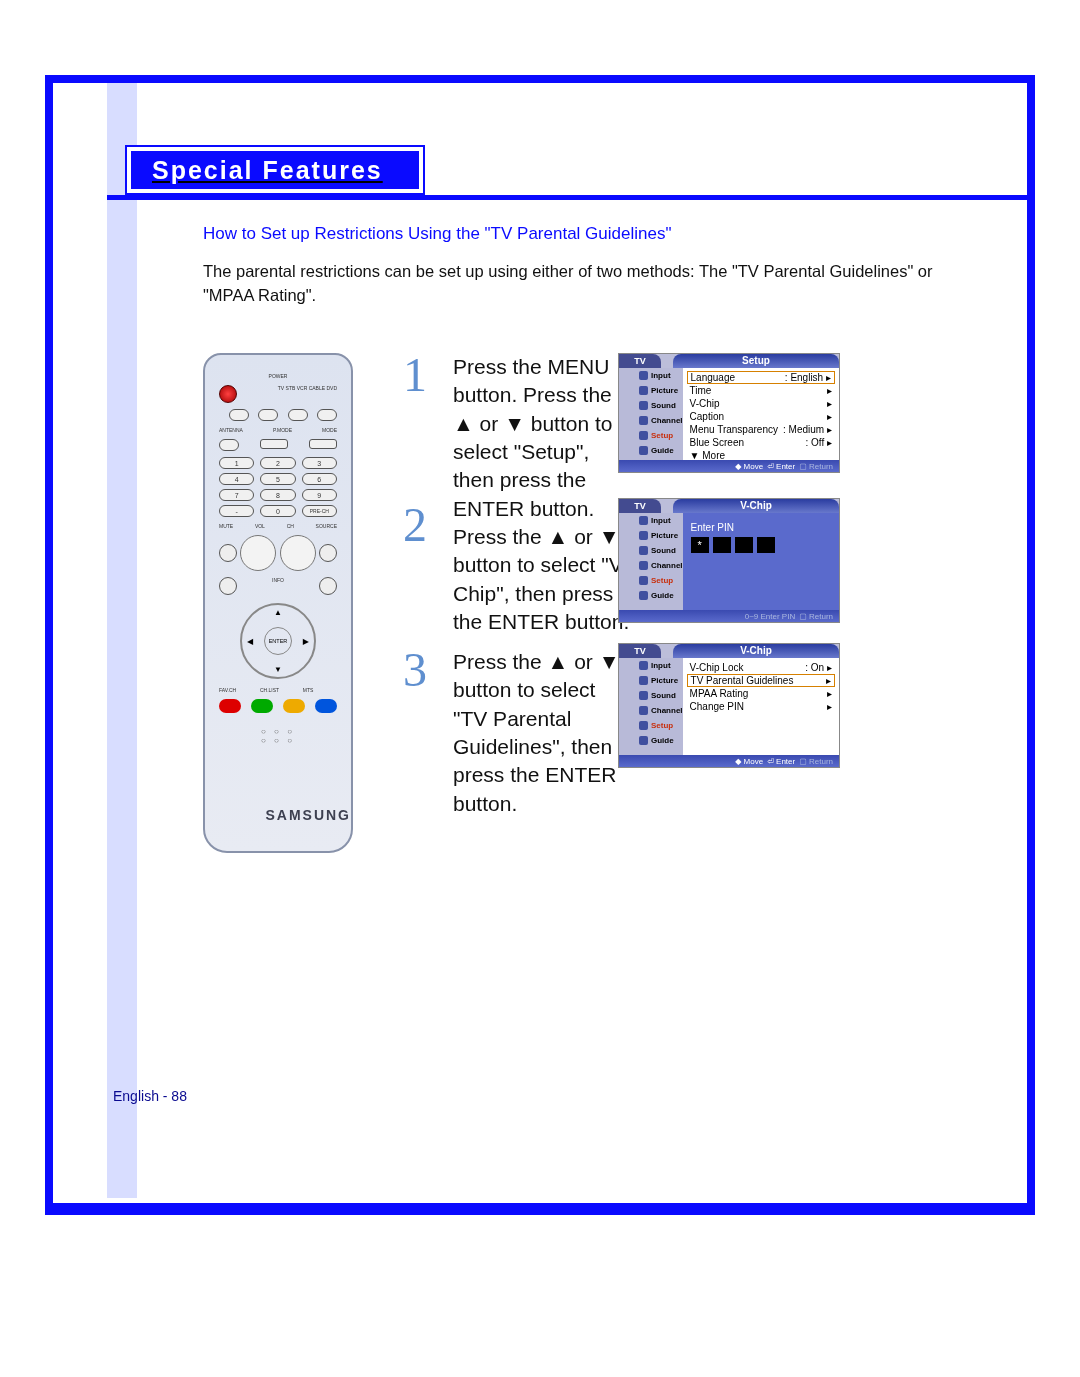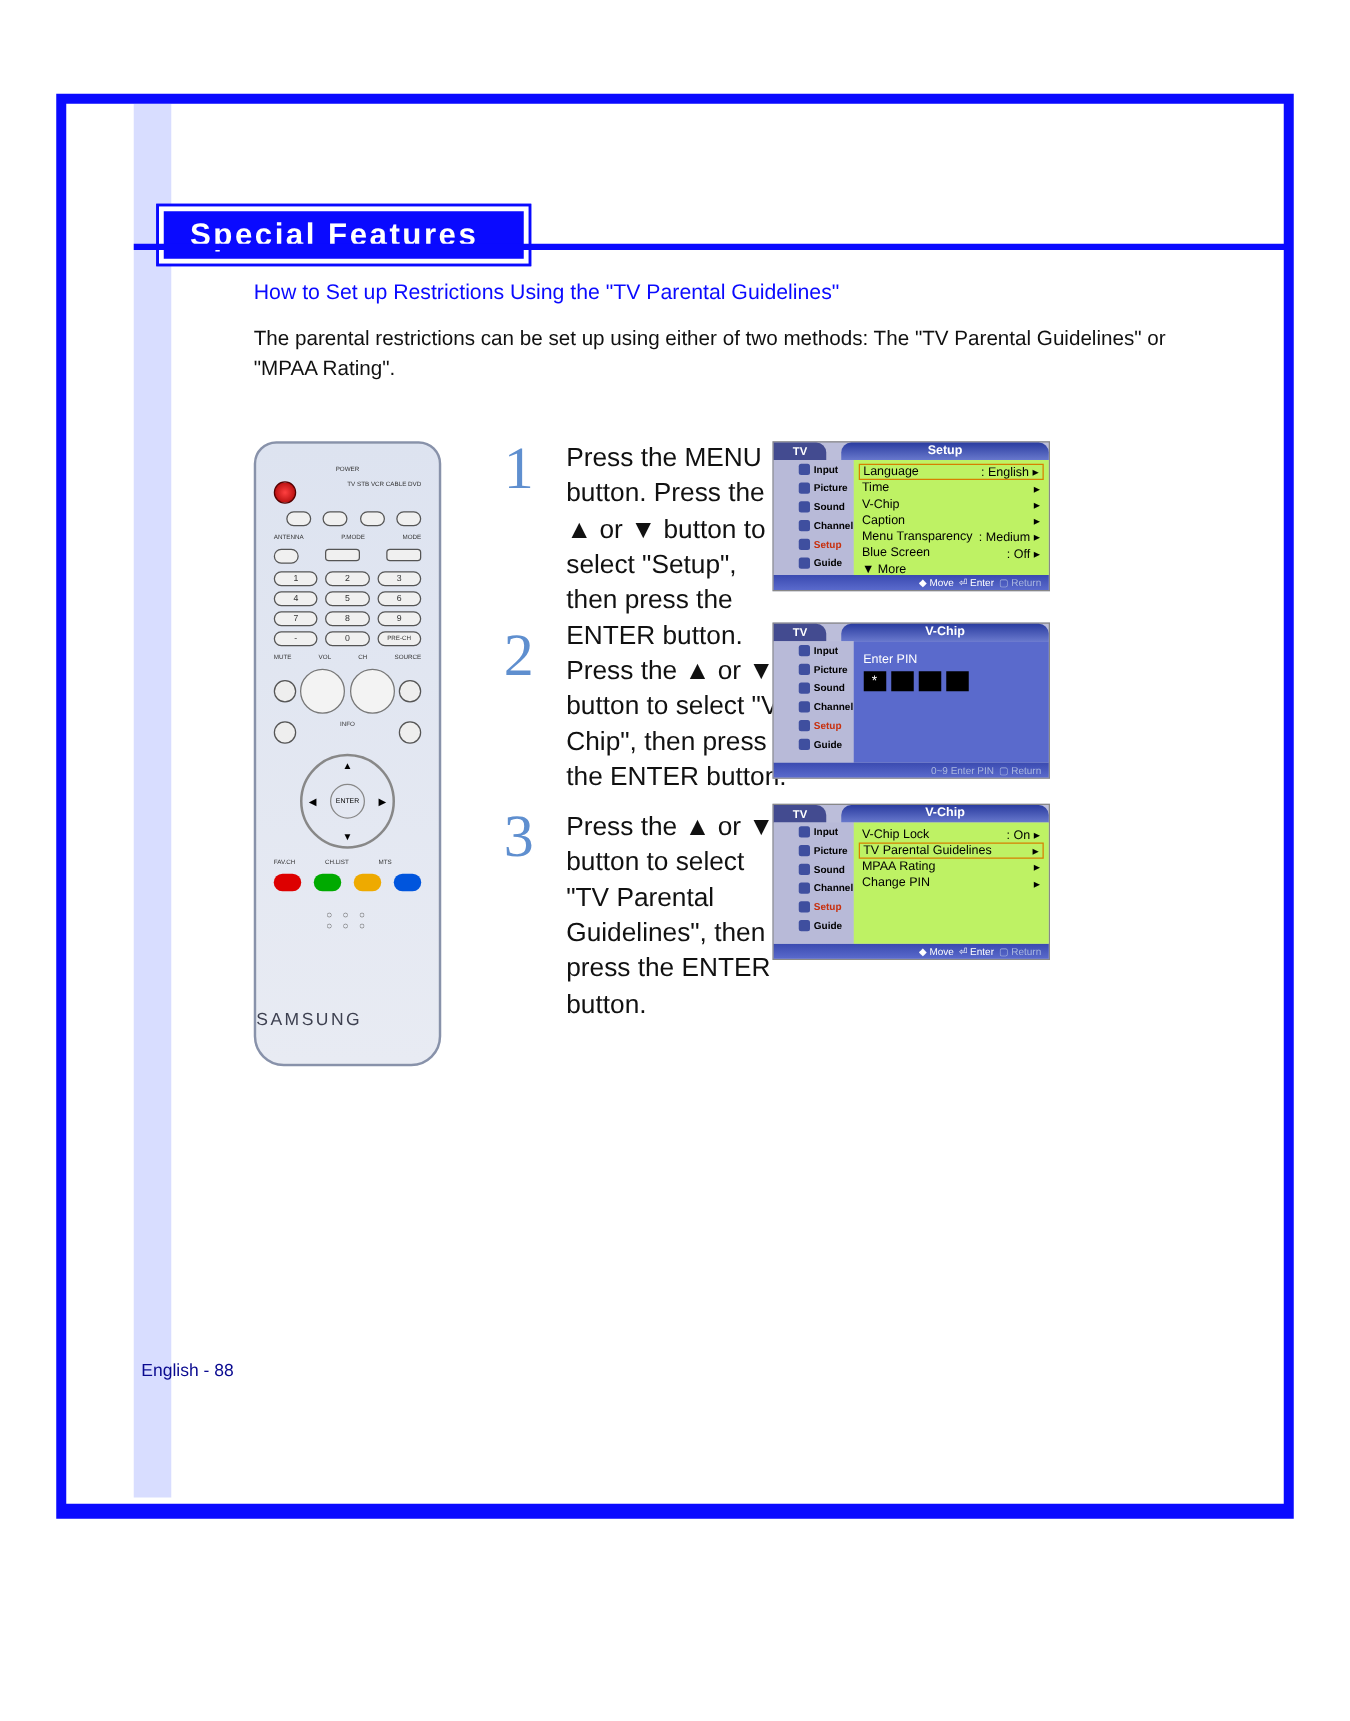--- a/index.html
+++ b/index.html
@@ -1,25 +1,25 @@
 <!DOCTYPE html>
 <html><head>
 <meta charset="utf-8">
 <style>
   * { margin: 0; padding: 0; box-sizing: border-box; }
   body { font-family: Arial, Helvetica, sans-serif; background: #fff; width: 1080px; height: 1377px; position: relative; }
   .page-outer { position: absolute; left: 45px; top: 75px; width: 990px; height: 1140px; border: 8px solid #0a0aff; border-bottom: 12px solid #0a0aff; }
   .left-gutter { position: absolute; left: 107px; top: 83px; width: 30px; height: 1115px; background: rgba(100,120,255,0.25); }
-  .title-block { position: absolute; left: 125px; top: 163px; width: 300px; height: 50px; background: #0a0aff; border: 2px solid #0a0aff; box-shadow: inset 0 0 0 4px #fff; display: flex; align-items: center; text-decoration: underline; }
+  .title-block { position: absolute; left: 125px; top: 145px; width: 300px; height: 50px; background: #0a0aff; border: 2px solid #0a0aff; box-shadow: inset 0 0 0 4px #fff; display: flex; align-items: center; text-decoration: underline; }
   .title-text { color: #fff; font-weight: bold; font-size: 25px; letter-spacing: 2px; margin-left: 25px; }
   .title-underline { position: absolute; left: 107px; top: 195px; width: 923px; height: 5px; background: #0a0aff; }
   .subheading { position: absolute; left: 203px; top: 224px; color: #0a0aff; font-weight: normal; font-size: 17px; }
   .intro-text { position: absolute; left: 203px; top: 260px; width: 773px; font-size: 16.5px; line-height: 1.45; color: #111; }
   .remote-area { position: absolute; left: 203px; top: 353px; width: 150px; height: 500px; border: 2px solid #8892aa; background: linear-gradient(#dde3f0,#e8ebf3); border-radius: 18px 18px 24px 24px; }
-  .remote-brand { position: absolute; left: 0; right: 0; bottom: 28px; text-align: left; letter-spacing: 2px; font-weight: normal; color: #3d4050; font-size: 14px; }
+  .remote-brand { position: absolute; left: 0; right: 0; bottom: 28px; text-align: right; letter-spacing: 2px; font-weight: bold; color: #3d4050; font-size: 14px; }
   .remote-inner { position: absolute; left: 14px; right: 14px; top: 18px; bottom: 90px; }
   .rmt-row { display: flex; justify-content: space-between; margin-bottom: 6px; }
   .btn-o { width: 20px; height: 12px; border: 1.5px solid #555; border-radius: 7px; background: #f0f0f0; }
   .btn-sq { width: 28px; height: 10px; border: 1.5px solid #555; border-radius: 3px; background: #f0f0f0; }
   .btn-r { width: 18px; height: 18px; border-radius: 50%; background: radial-gradient(#ff4040,#a00000); border: 1px solid #500; }
   .btn-c { width: 22px; height: 22px; border-radius: 50%; border: 1.5px solid #555; background: #eee; }
   .nav-ring { width: 76px; height: 76px; border: 2px solid #888; border-radius: 50%; margin: 8px auto; position: relative; display: flex; align-items: center; justify-content: center; }
   .nav-ring .enter { width: 28px; height: 28px; border: 1.5px solid #888; border-radius: 50%; font-size: 5.5px; display: flex; align-items: center; justify-content: center; }
   .big-c { width: 36px; height: 36px; border: 1.5px solid #777; border-radius: 50%; background: #f3f3f3; }
   .numpad { display: grid; grid-template-columns: repeat(3,1fr); gap: 4px 6px; margin-bottom: 6px; }
@@ -41,21 +41,21 @@
   .osd2 { left: 618px; top: 498px; height: 125px; }
   .osd3 { left: 618px; top: 643px; height: 125px; }
   .osd-top { display: flex; height: 14px; }
   .osd-top-l { background: #434b90; color: #fff; flex: 0 0 42px; text-align: center; font-weight: bold; font-size: 9px; line-height: 14px; border-radius: 0 8px 0 0; }
   .osd-top-r { background: linear-gradient(#2a3ca0,#6878cc); color: #fff; flex: 1; text-align: center; font-weight: bold; font-size: 10px; line-height: 14px; margin-left: 12px; border-radius: 8px 8px 0 0; }
   .osd-body { display: flex; height: calc(100% - 26px); }
   .osd-side { flex: 0 0 42px; background: #b8bad8; }
   .osd-side-item { height: 15px; line-height: 15px; color: #000; font-weight: bold; font-size: 8px; padding-left: 20px; display:flex; align-items:center; }
   .osd-side-item.active { color: #c8300e; }
   .osd-side-item .ico { width: 9px; height: 9px; background: #3f4f9f; margin-right: 3px; border-radius: 2px; flex-shrink:0;}
-  .osd-main { flex: 1; background: #bef264; padding: 3px 4px; }
+  .osd-main { flex: 1; background: #ffffff; padding: 3px 4px; }
   .osd-row { display: flex; justify-content: space-between; height: 13px; align-items: center; padding: 0 3px; }
   .osd-row.sel { border: 1px solid #d68000; }
   .osd-arrow { font-size: 10px; }
   .osd-foot { height: 12px; background: linear-gradient(#3a4ab0,#5a6acc); color: #fff; font-size: 8px; display: flex; justify-content: flex-end; align-items: center; padding: 0 6px; gap: 4px; }
   .pin-label { color: #fff; font-size: 10px; margin: 6px 0 4px 4px; }
   .pin-boxes { display: flex; gap: 4px; margin-left: 4px; }
   .pin-box { width: 18px; height: 16px; background: #000; color: #fff; text-align: center; font-size: 11px; line-height: 16px; }
 
   .footer-text { position: absolute; left: 113px; top: 1088px; font-size: 14px; color: #0a0a90; }
 </style>

